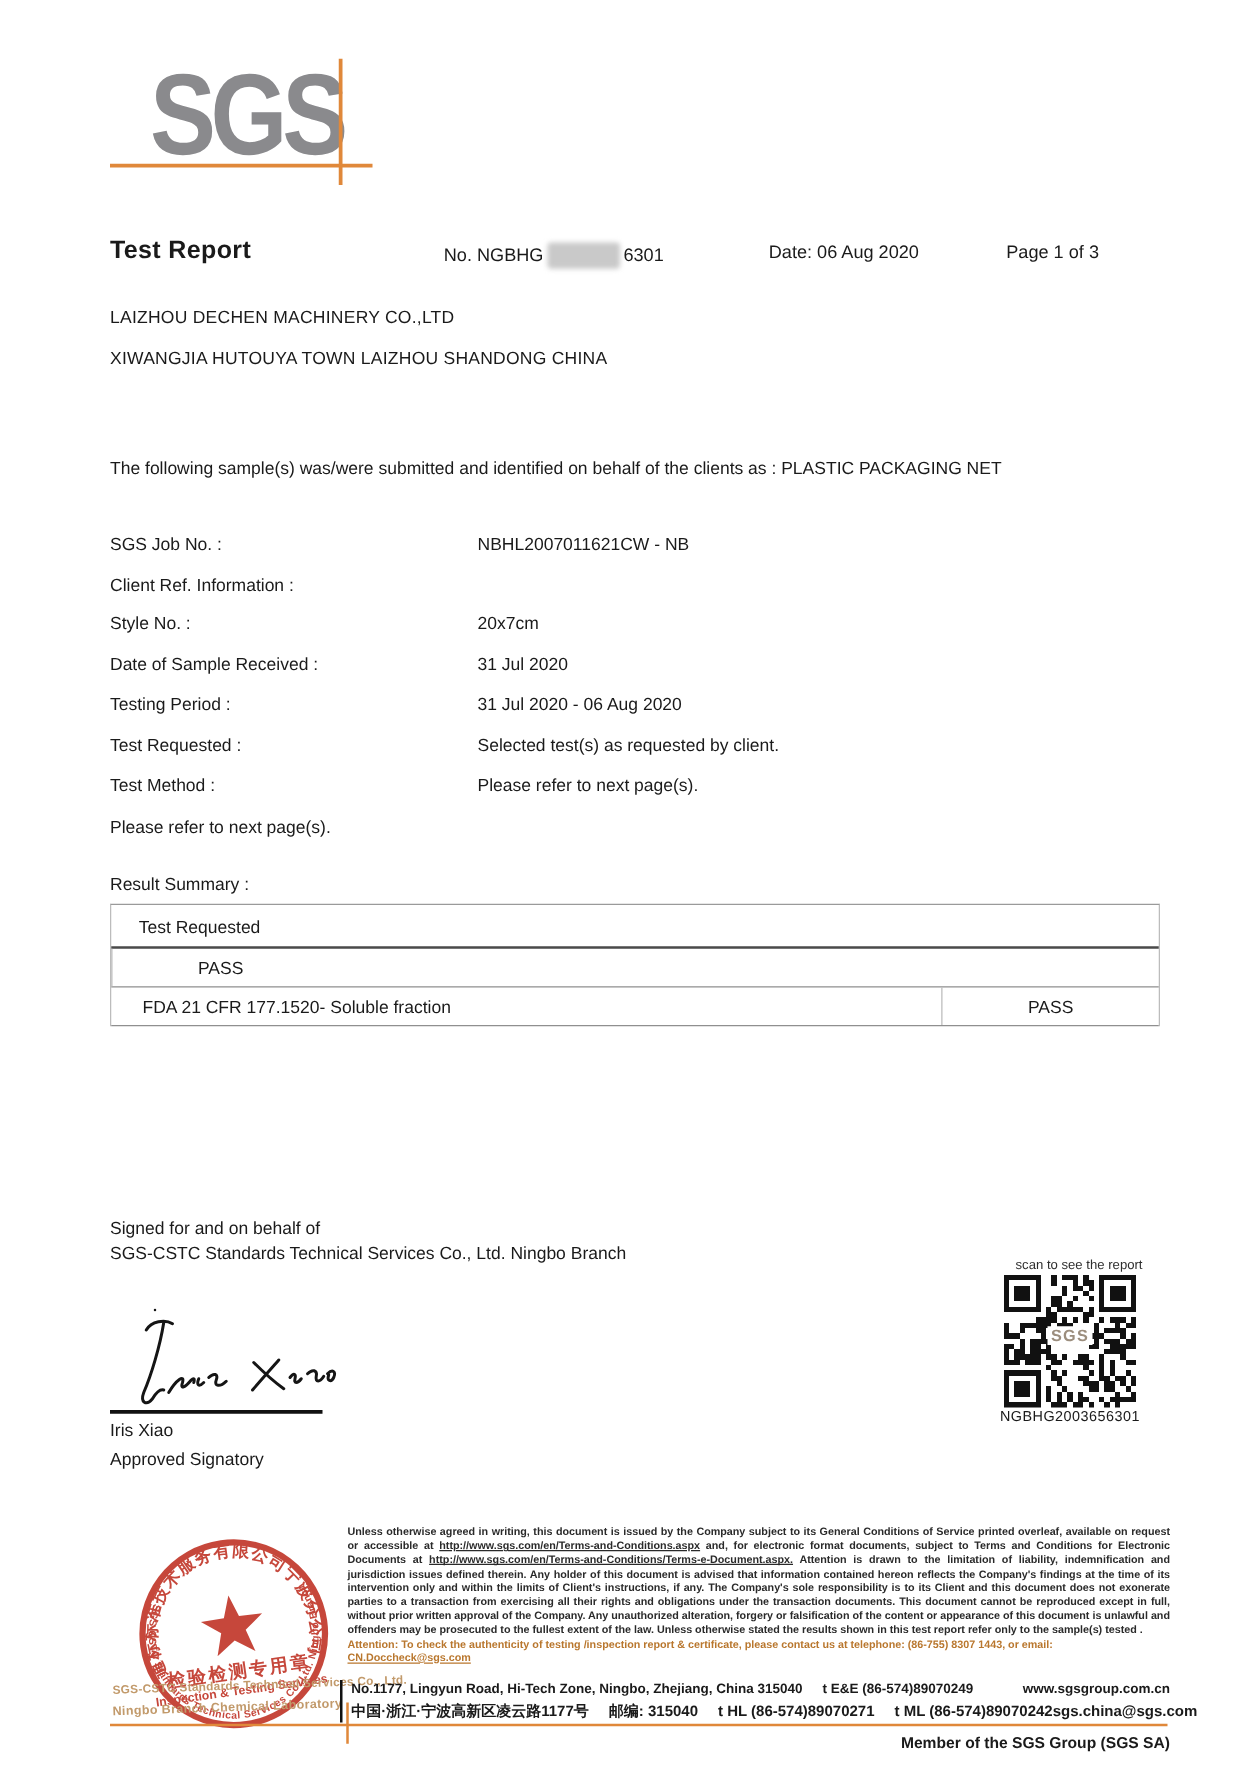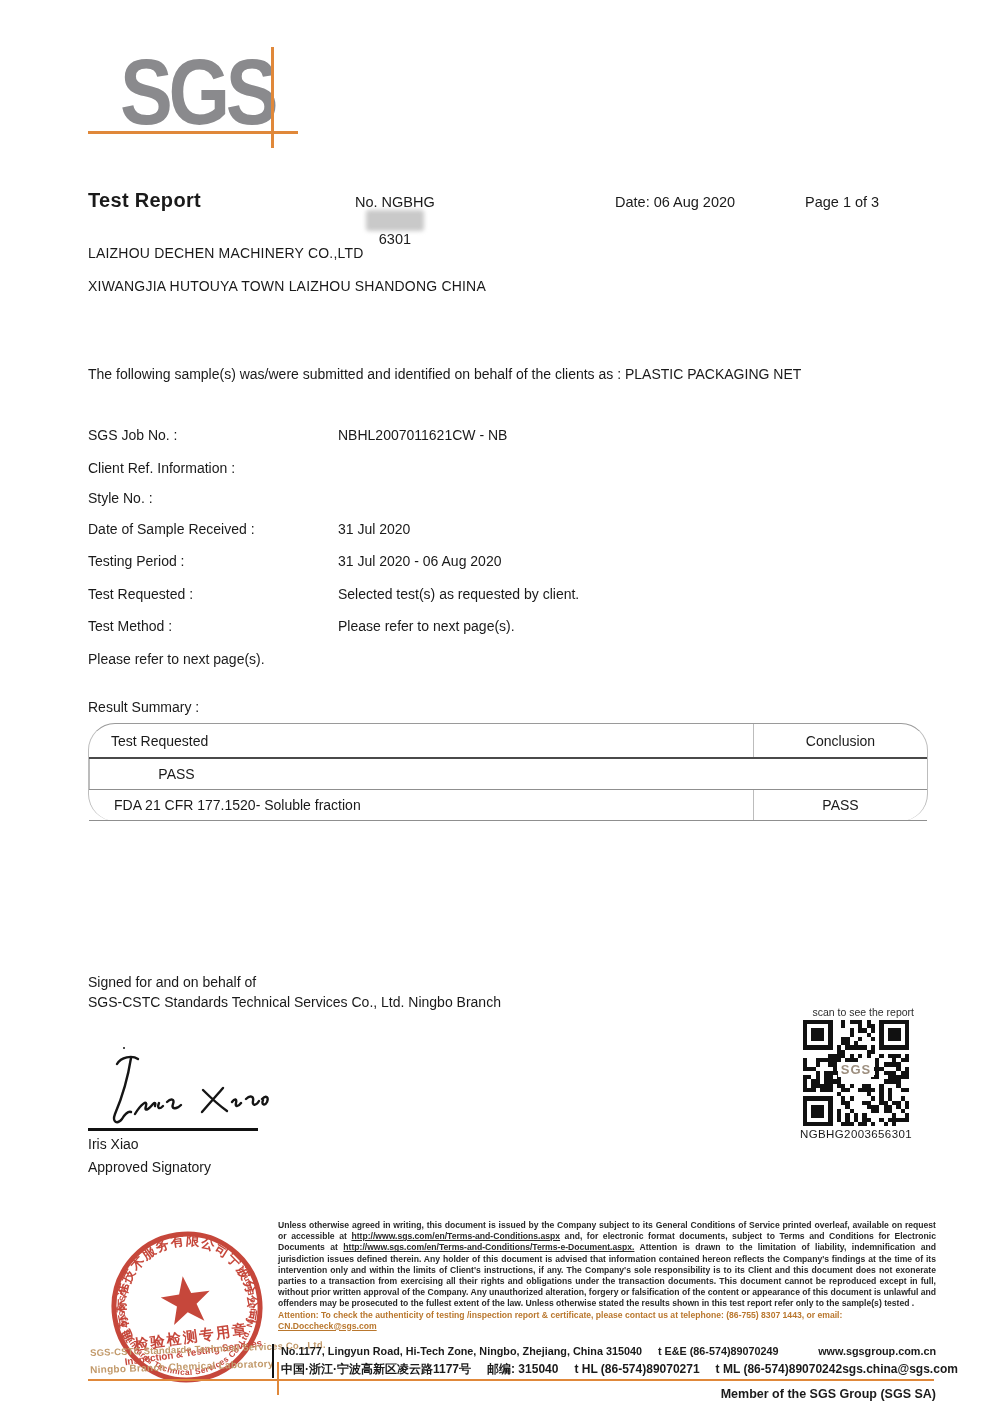--- a/index.html
+++ b/index.html
@@ -8,38 +8,38 @@
   .abs { position:absolute; }
 
   
   .logo-text { left:120px; top:46px; font-size:92px; line-height:92px; font-weight:900;
                color:#8a8a8d; letter-spacing:-5px; transform:scaleX(.86); transform-origin:0 0; }
   .cross-v { left:271px; top:47px; width:3px; height:101px; background:#e0883a; }
   .cross-h { left:88px; top:131px; width:210px; height:3px; background:#e0883a; }
 
   
   .title { left:88px; top:189px; font-size:20px; font-weight:bold; letter-spacing:.3px; }
-  .report-no { left:355px; top:194px; font-size:14.5px; display:flex; align-items:center;flex-direction:column; }
+  .report-no { left:355px; top:194px; font-size:14.5px; display:flex; align-items:center; }
   .redact { display:inline-block; width:58px; height:21px; background:#c9c9c9; border-radius:3px;
             filter:blur(2px); margin:0 3px; }
   .hdr-date { left:615px; top:194px; font-size:14.5px; }
   .hdr-page { left:805px; top:194px; font-size:14.5px; }
 
   .client { left:88px; top:237px; font-size:14px; line-height:33px; letter-spacing:.2px; }
 
   .intro { left:88px; top:362px; width:828px; font-size:14px; line-height:25px; }
 
   .fields { left:88px; top:425px; width:845px; }
-  .frow { display:flex; margin-bottom:9.5px; }
+  .frow { display:flex; margin-bottom:9.5px;gap:44px; }
   .frow .lbl { width:250px; font-size:14px; line-height:21px; }
   .frow .val { width:520px; font-size:14px; line-height:25px; margin-top:-2px; }
 
   .rs-title { left:88px; top:699px; font-size:14px; }
   .rtable { left:88px; top:723px; width:840px; border-top:1.5px solid #9a9a9a;
-            border-left:1px solid #bcbcbc; border-right:1px solid #bcbcbc; font-size:14px;border-radius:27px; }
+            border-left:1px solid #bcbcbc; border-right:1px solid #bcbcbc; font-size:14px; }
   .trow { display:flex; align-items:center; }
   .trow.head { height:35px; border-bottom:2px solid #4a4a4a; }
   .trow.data { height:31px; border-bottom:1.5px solid #8f8f8f; }
   .c1 { flex:1; padding-left:22px; }
   .c2 { width:174px; text-align:center; align-self:stretch; display:flex; align-items:center;
         justify-content:center; border-left:1px solid #bcbcbc; }
 
   .sign { left:88px; top:972px; font-size:14px; line-height:20px; }
   .sig-svg { left:95px; top:1042px; }
   .sig-line { left:88px; top:1128px; width:170px; height:2.5px; background:#111; }
@@ -104,20 +104,21 @@
   <div class="abs fields">
     <div class="frow">
       <div class="lbl">SGS Job No. :</div>
       <div class="val">NBHL2007011621CW - NB</div>
     </div>
     <div class="frow">
       <div class="lbl">Client Ref. Information :</div>
     </div>
     <div class="frow">
       <div class="lbl">Style No. :</div>
+      <div class="val">20x7cm</div>
     </div>
     <div class="frow">
       <div class="lbl">Date of Sample Received :</div>
       <div class="val">31 Jul 2020</div>
     </div>
     <div class="frow">
       <div class="lbl">Testing Period :</div>
       <div class="val">31 Jul 2020 - 06 Aug 2020</div>
     </div>
     <div class="frow">
@@ -130,21 +131,20 @@
     </div>
     <div class="frow">
       <div class="val">Please refer to next page(s).</div>
     </div>
   </div>
 
   <div class="abs rs-title">Result Summary :</div>
   <div class="abs rtable">
     <div class="trow head">
       <div class="c1">Test Requested</div>
-      <div class="c2">Conclusion</div>
     </div>
     <div class="trow data">
       <div class="c2">PASS</div>
     </div>
     <div class="trow data">
       <div class="c1" style="padding-left:25px;">FDA 21 CFR 177.1520-  Soluble fraction</div>
       <div class="c2">PASS</div>
     </div>
   </div>
 

